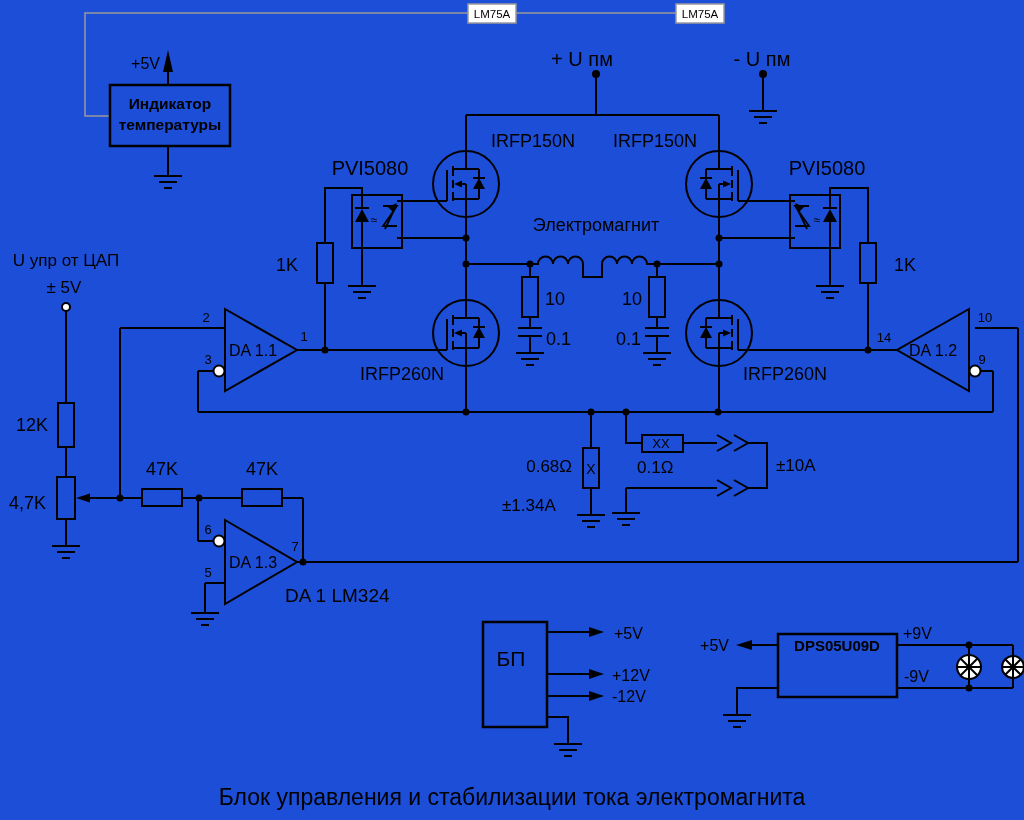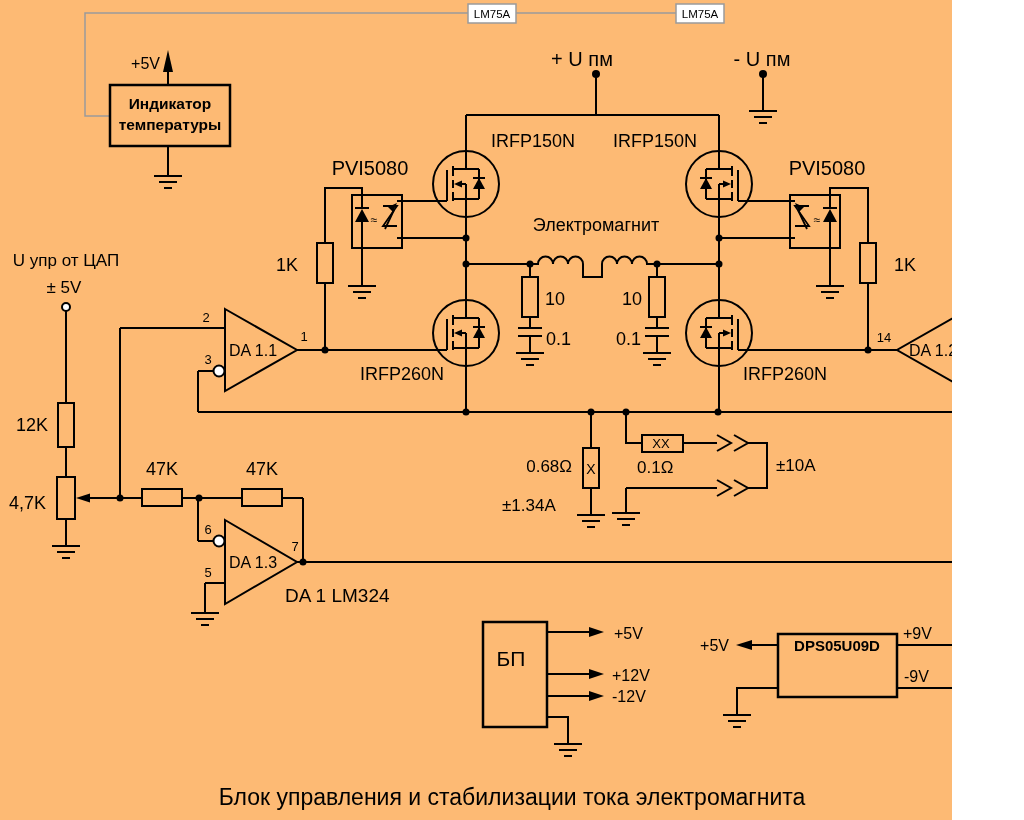--- a/index.html
+++ b/index.html
@@ -1,16 +1,16 @@
 <!DOCTYPE html>
 <html><head>
 <meta charset="utf-8">
 <style>
   html,body{margin:0;padding:0;background:#fff;}
-  .stage{position:relative;width:952px;height:820px;background:#fdba74;overflow:hidden;}
+  .stage{position:relative;width:1024px;height:820px;background:#1d4ed8;overflow:hidden;}
   svg text{font-family:"Liberation Sans","DejaVu Sans",sans-serif;fill:#000;stroke:none;}
   svg .bold{font-weight:bold;}
 </style>
 </head>
 <body>
 
 <div class="stage">
 <svg width="1024" height="820" viewBox="0 0 1024 820">
   <defs>
     <g id="gnd">

